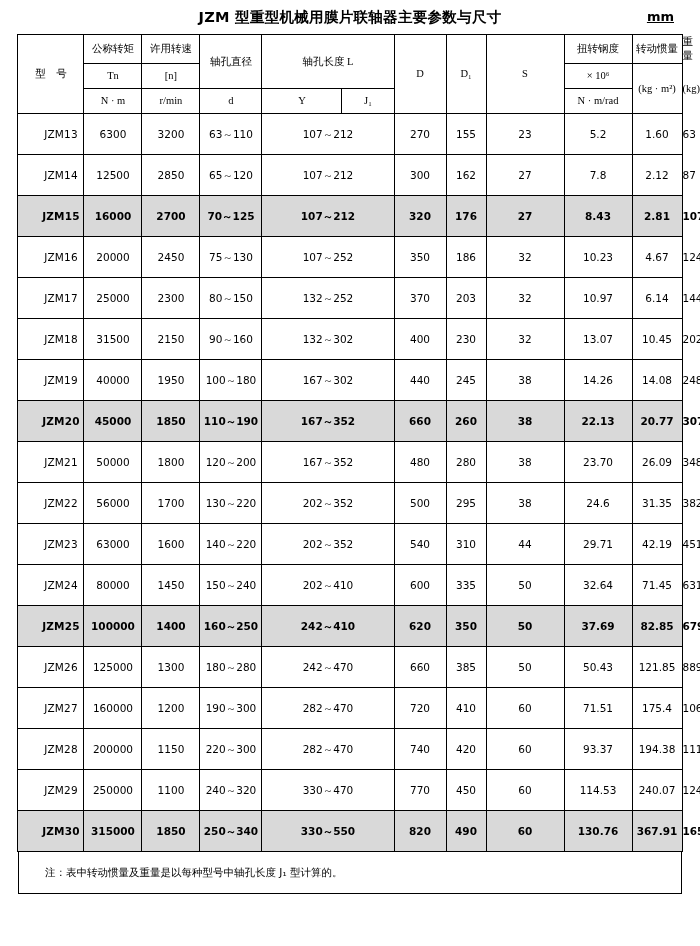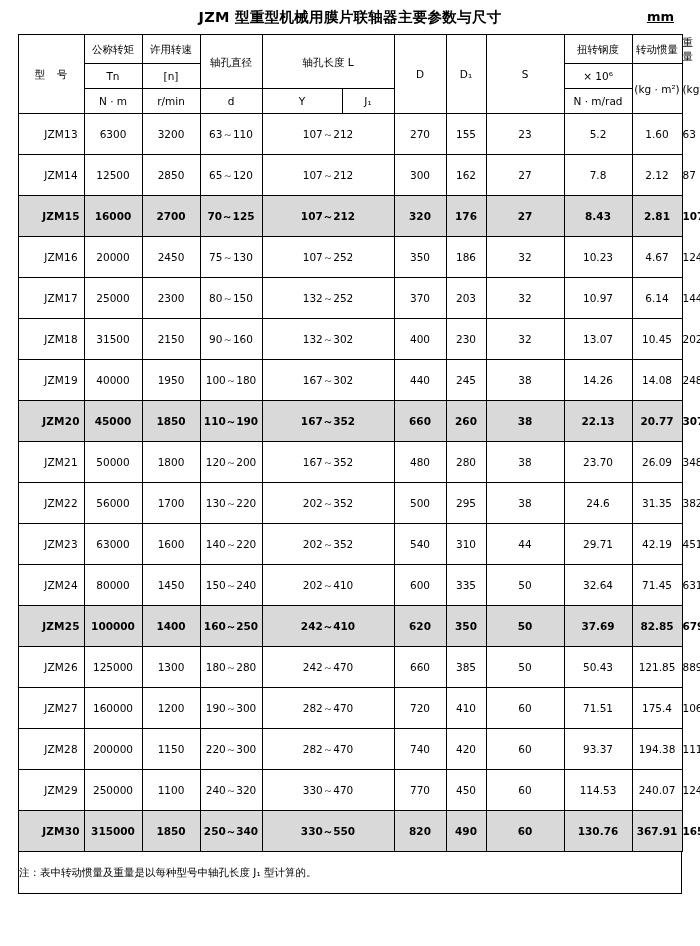--- a/index.html
+++ b/index.html
@@ -55,20 +55,21 @@
     vertical-align: middle;
     font-size: 10.5px;
     padding: 0;
     line-height: 1.35;
   }
   
   thead th {
     font-weight: normal;
     font-size: 10.5px;
     height: 22px;
+    font-family: Liberation Serif, serif;
   }
   thead tr.h1 th { height: 27px; }
   thead tr.h2 th { height: 24px; margin-top: 48px; }
   .model-head {
     font-size: 11.5px;
     letter-spacing: 4px;
     text-indent: 4px;
   }
   tbody td {
     height: 40px;
@@ -87,20 +88,21 @@
   .note {
     width: 664px;
     margin: 0 auto;
     border: 1.4px solid #000;
     border-top: none;
     box-sizing: border-box;
     height: 42px;
     display: flex;
     align-items: center;
     font-size: 10.5px;
+    padding-left: 26px;
   }
 </style>
 </head>
 <body>
 
 <div class="page">
 
   <div class="title-row">
     <div class="title">JZM 型重型机械用膜片联轴器主要参数与尺寸</div>
     <div class="unit">mm</div>

